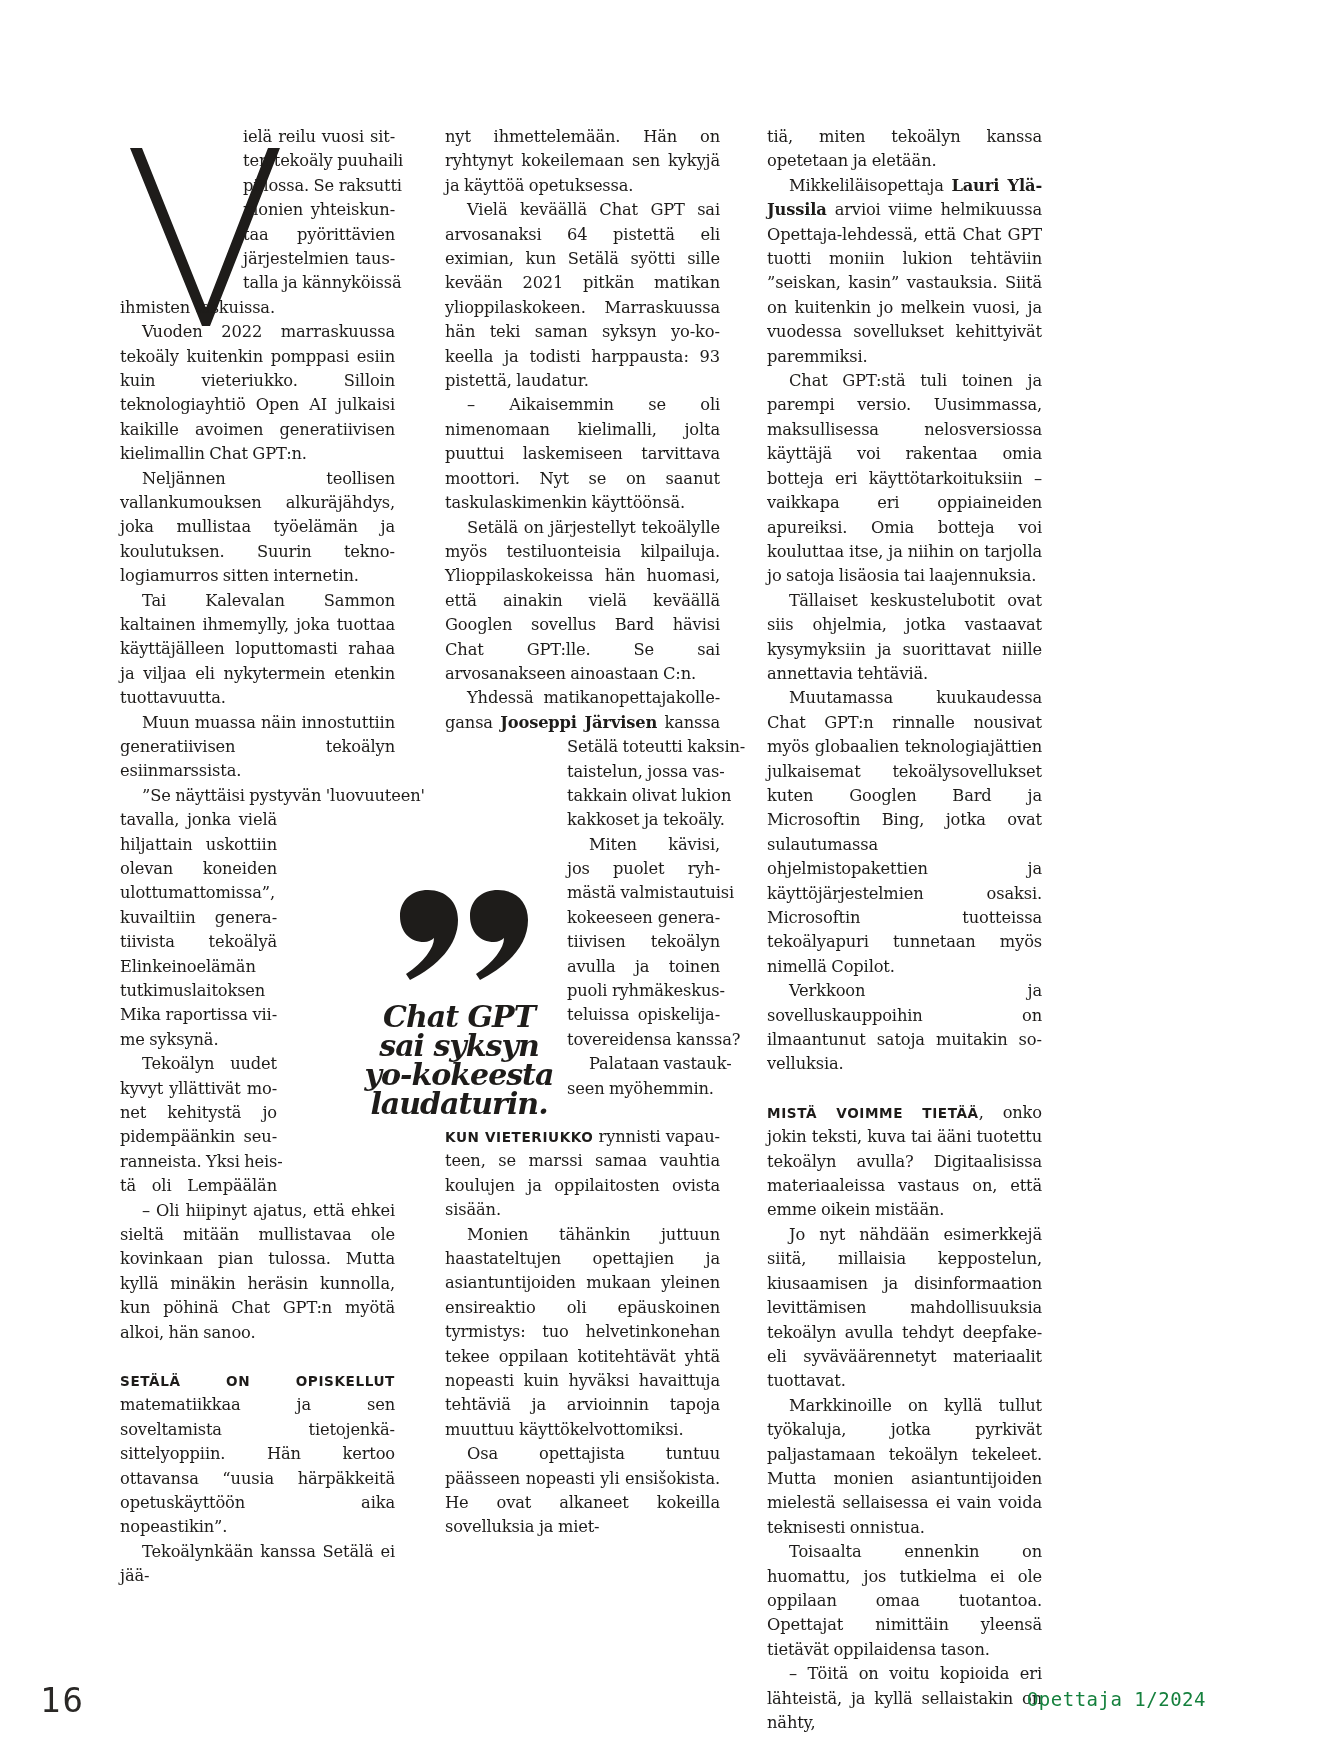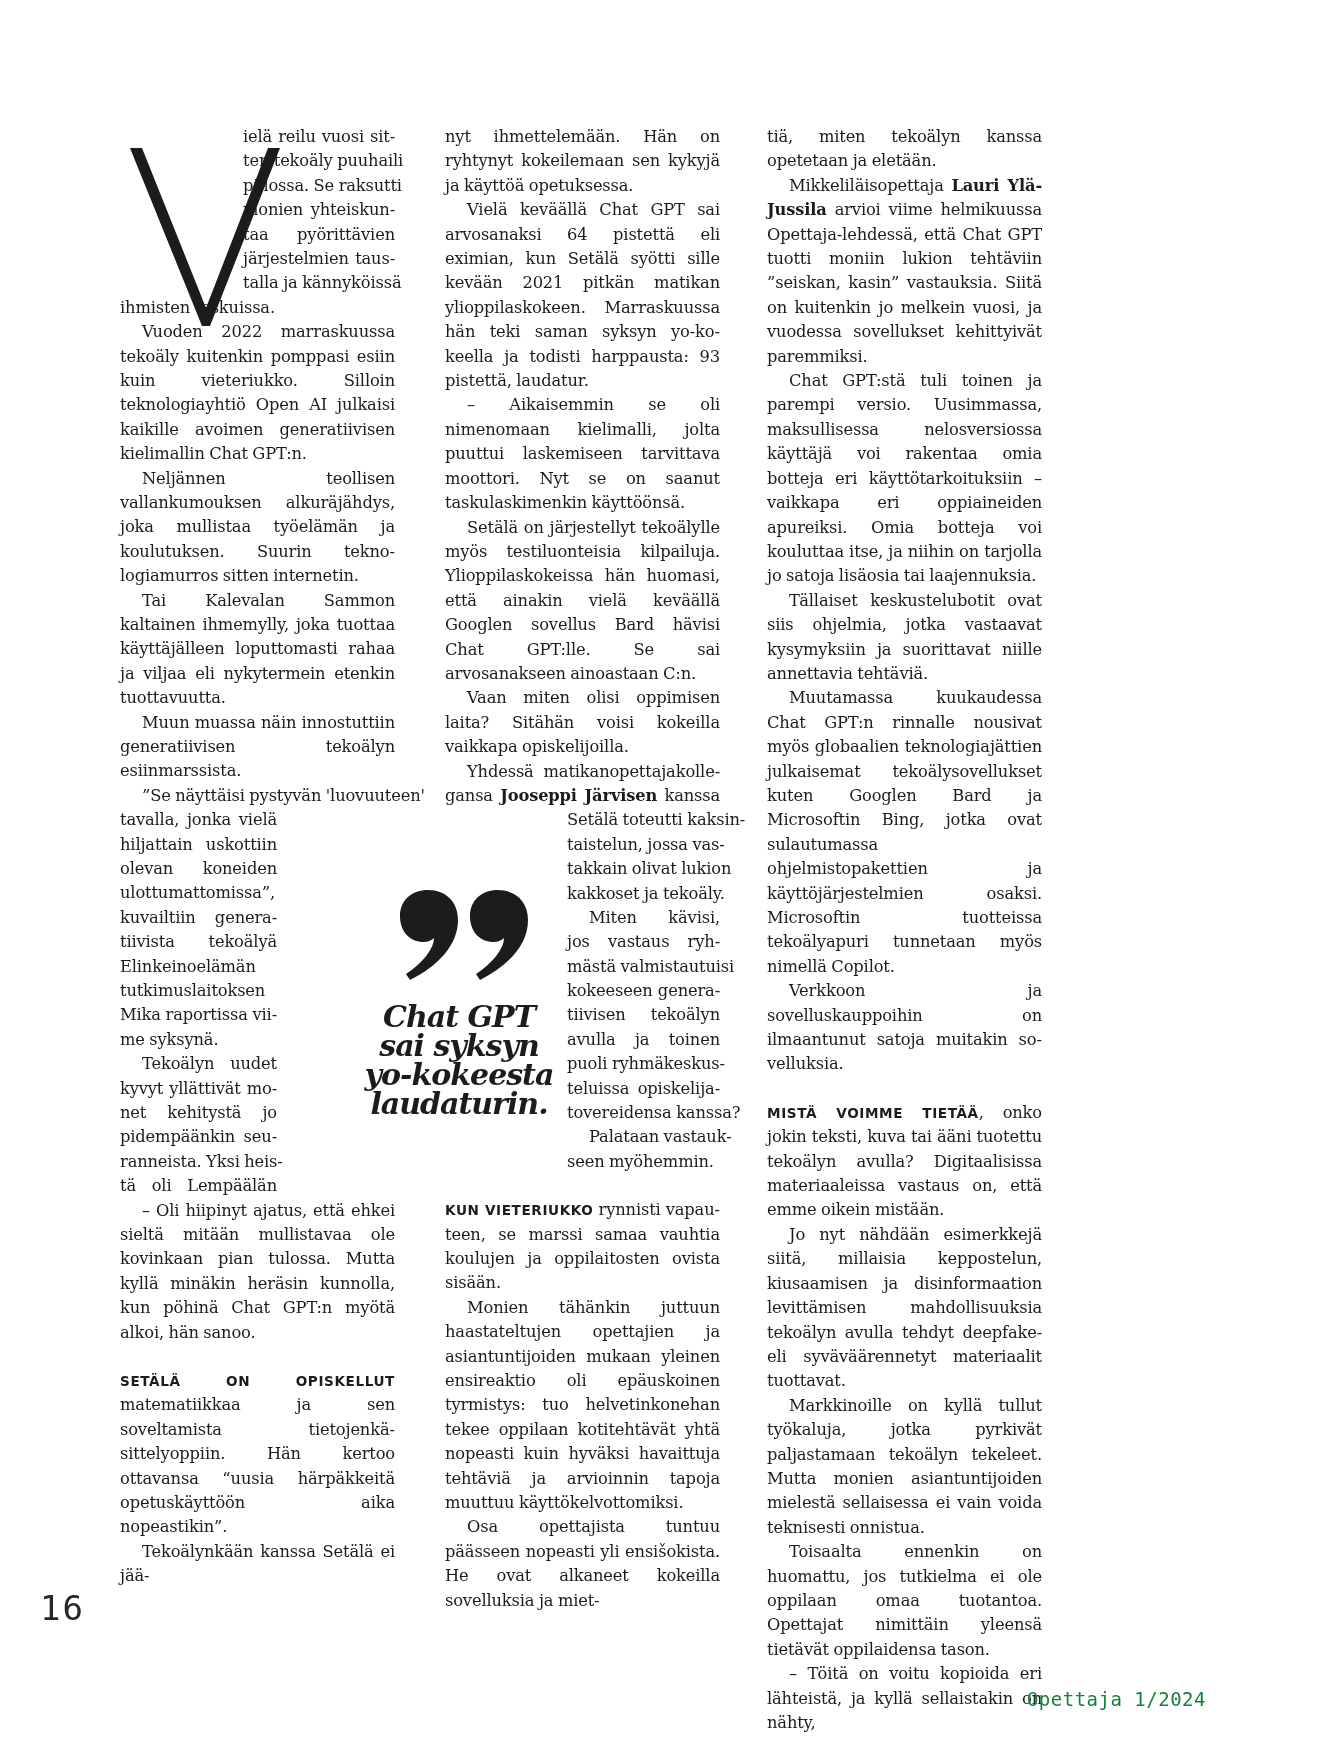--- a/index.html
+++ b/index.html
@@ -9,21 +9,21 @@
   .col p { margin: 0; text-indent: 0; }
   .col p.ind { text-indent: 22px; }
   .col p.sect { margin-top: 24px; }
   .col b { font-weight: bold; }
   .lead { font-family: "DejaVu Sans", "Liberation Sans", sans-serif; font-weight: bold; font-size: 13.6px; letter-spacing: 0.6px; text-transform: uppercase; }
   .line { display: block; text-align: justify; text-align-last: justify; white-space: nowrap; height: 24.4px; overflow: visible; }
   .line.last { text-align-last: left; }
   .dropcap { position: absolute; left: 130px; top: 148px; width: 150px; height: 178px; }
   .pull { position: absolute; left: 338px; top: 882px; width: 242px; text-align: center; font-family: "DejaVu Serif", "Liberation Serif", serif; font-style: italic; font-weight: bold; font-size: 30px; line-height: 29px; letter-spacing: -1px; color: #1e1c1a; }
   .pull-mark { position: absolute; left: 398px; top: 890px; width: 140px; height: 90px; }
-  .folio { position: absolute; left: 40px; top: 1588px; font-family: "DejaVu Sans Mono", "Liberation Mono", monospace; font-size: 34px; letter-spacing: 2px; color: #2a2826; }
+  .folio { position: absolute; left: 40px; top: 1680px; font-family: "DejaVu Sans Mono", "Liberation Mono", monospace; font-size: 34px; letter-spacing: 2px; color: #2a2826; }
   .masthead { position: absolute; right: 117px; top: 1688px; font-family: "DejaVu Sans Mono", "Liberation Mono", monospace; font-size: 19px; color: #15803d; letter-spacing: 0.5px; }
 </style>
 </head>
 <body>
 
 <div class="page">
 
   <svg class="dropcap" viewBox="0 0 150 178">
     <polygon points="0,0 12,0 76,160 138,0 150,0 80,178 72,178" fill="#1e1c1a"></polygon>
   </svg>
@@ -80,34 +80,33 @@
     <div>sai syksyn</div>
     <div>yo-kokeesta</div>
     <div>laudaturin.</div>
   </div>
 
   <div class="col" style="left:445px; top:125px; width:275px;">
     <p>nyt ihmettelemään. Hän on ryhtynyt kokeilemaan sen kykyjä ja käyttöä opetuksessa.</p>
     <p class="ind">Vielä keväällä Chat GPT sai arvo­sanaksi 64 pistettä eli eximian, kun Setälä syötti sille kevään 2021 pitkän matikan ylioppilaskokeen. Marras­kuussa hän teki saman syksyn yo-ko­keella ja todisti harppausta: 93 pis­tettä, laudatur.</p>
     <p class="ind">– Aikaisemmin se oli nimenomaan kielimalli, jolta puuttui laskemiseen tarvittava moottori. Nyt se on saanut taskulaskimenkin käyttöönsä.</p>
     <p class="ind">Setälä on järjestellyt tekoälylle myös testiluonteisia kilpailuja. Yli­oppilaskokeissa hän huomasi, että ainakin vielä keväällä Googlen sovel­lus Bard hävisi Chat GPT:lle. Se sai arvosanakseen ainoastaan C:n.</p>
-    <p class="ind">Vaan miten olisi oppimisen laita? Sitähän voisi kokeilla vaikkapa opis­kelijoilla.</p>
     <span class="line" style="padding-left:22px; box-sizing:border-box;">Yhdessä matikanopettajakolle-</span>
     <span class="line">
       <span>gansa</span>
       <b>Jooseppi Järvisen</b>
       <span>kanssa</span>
     </span>
     <div style="margin-left:122px; width:153px;">
       <span class="line">Setälä toteutti kaksin-</span>
       <span class="line">taistelun, jossa vas-</span>
       <span class="line">takkain olivat lukion</span>
       <span class="line last">kakkoset ja tekoäly.</span>
       <span class="line" style="padding-left:22px; box-sizing:border-box;">Miten kävisi,</span>
-      <span class="line">jos vastaus ryh-</span>
+      <span class="line">jos puolet ryh-</span>
       <span class="line">mästä valmistautuisi</span>
       <span class="line">kokeeseen genera-</span>
       <span class="line">tiivisen tekoälyn</span>
       <span class="line">avulla ja toinen</span>
       <span class="line">puoli ryhmäkeskus-</span>
       <span class="line">teluissa opiskelija-</span>
       <span class="line">tovereidensa kanssa?</span>
       <span class="line" style="padding-left:22px; box-sizing:border-box;">Palataan vastauk-</span>
       <span class="line last">seen myöhemmin.</span>
     </div>

